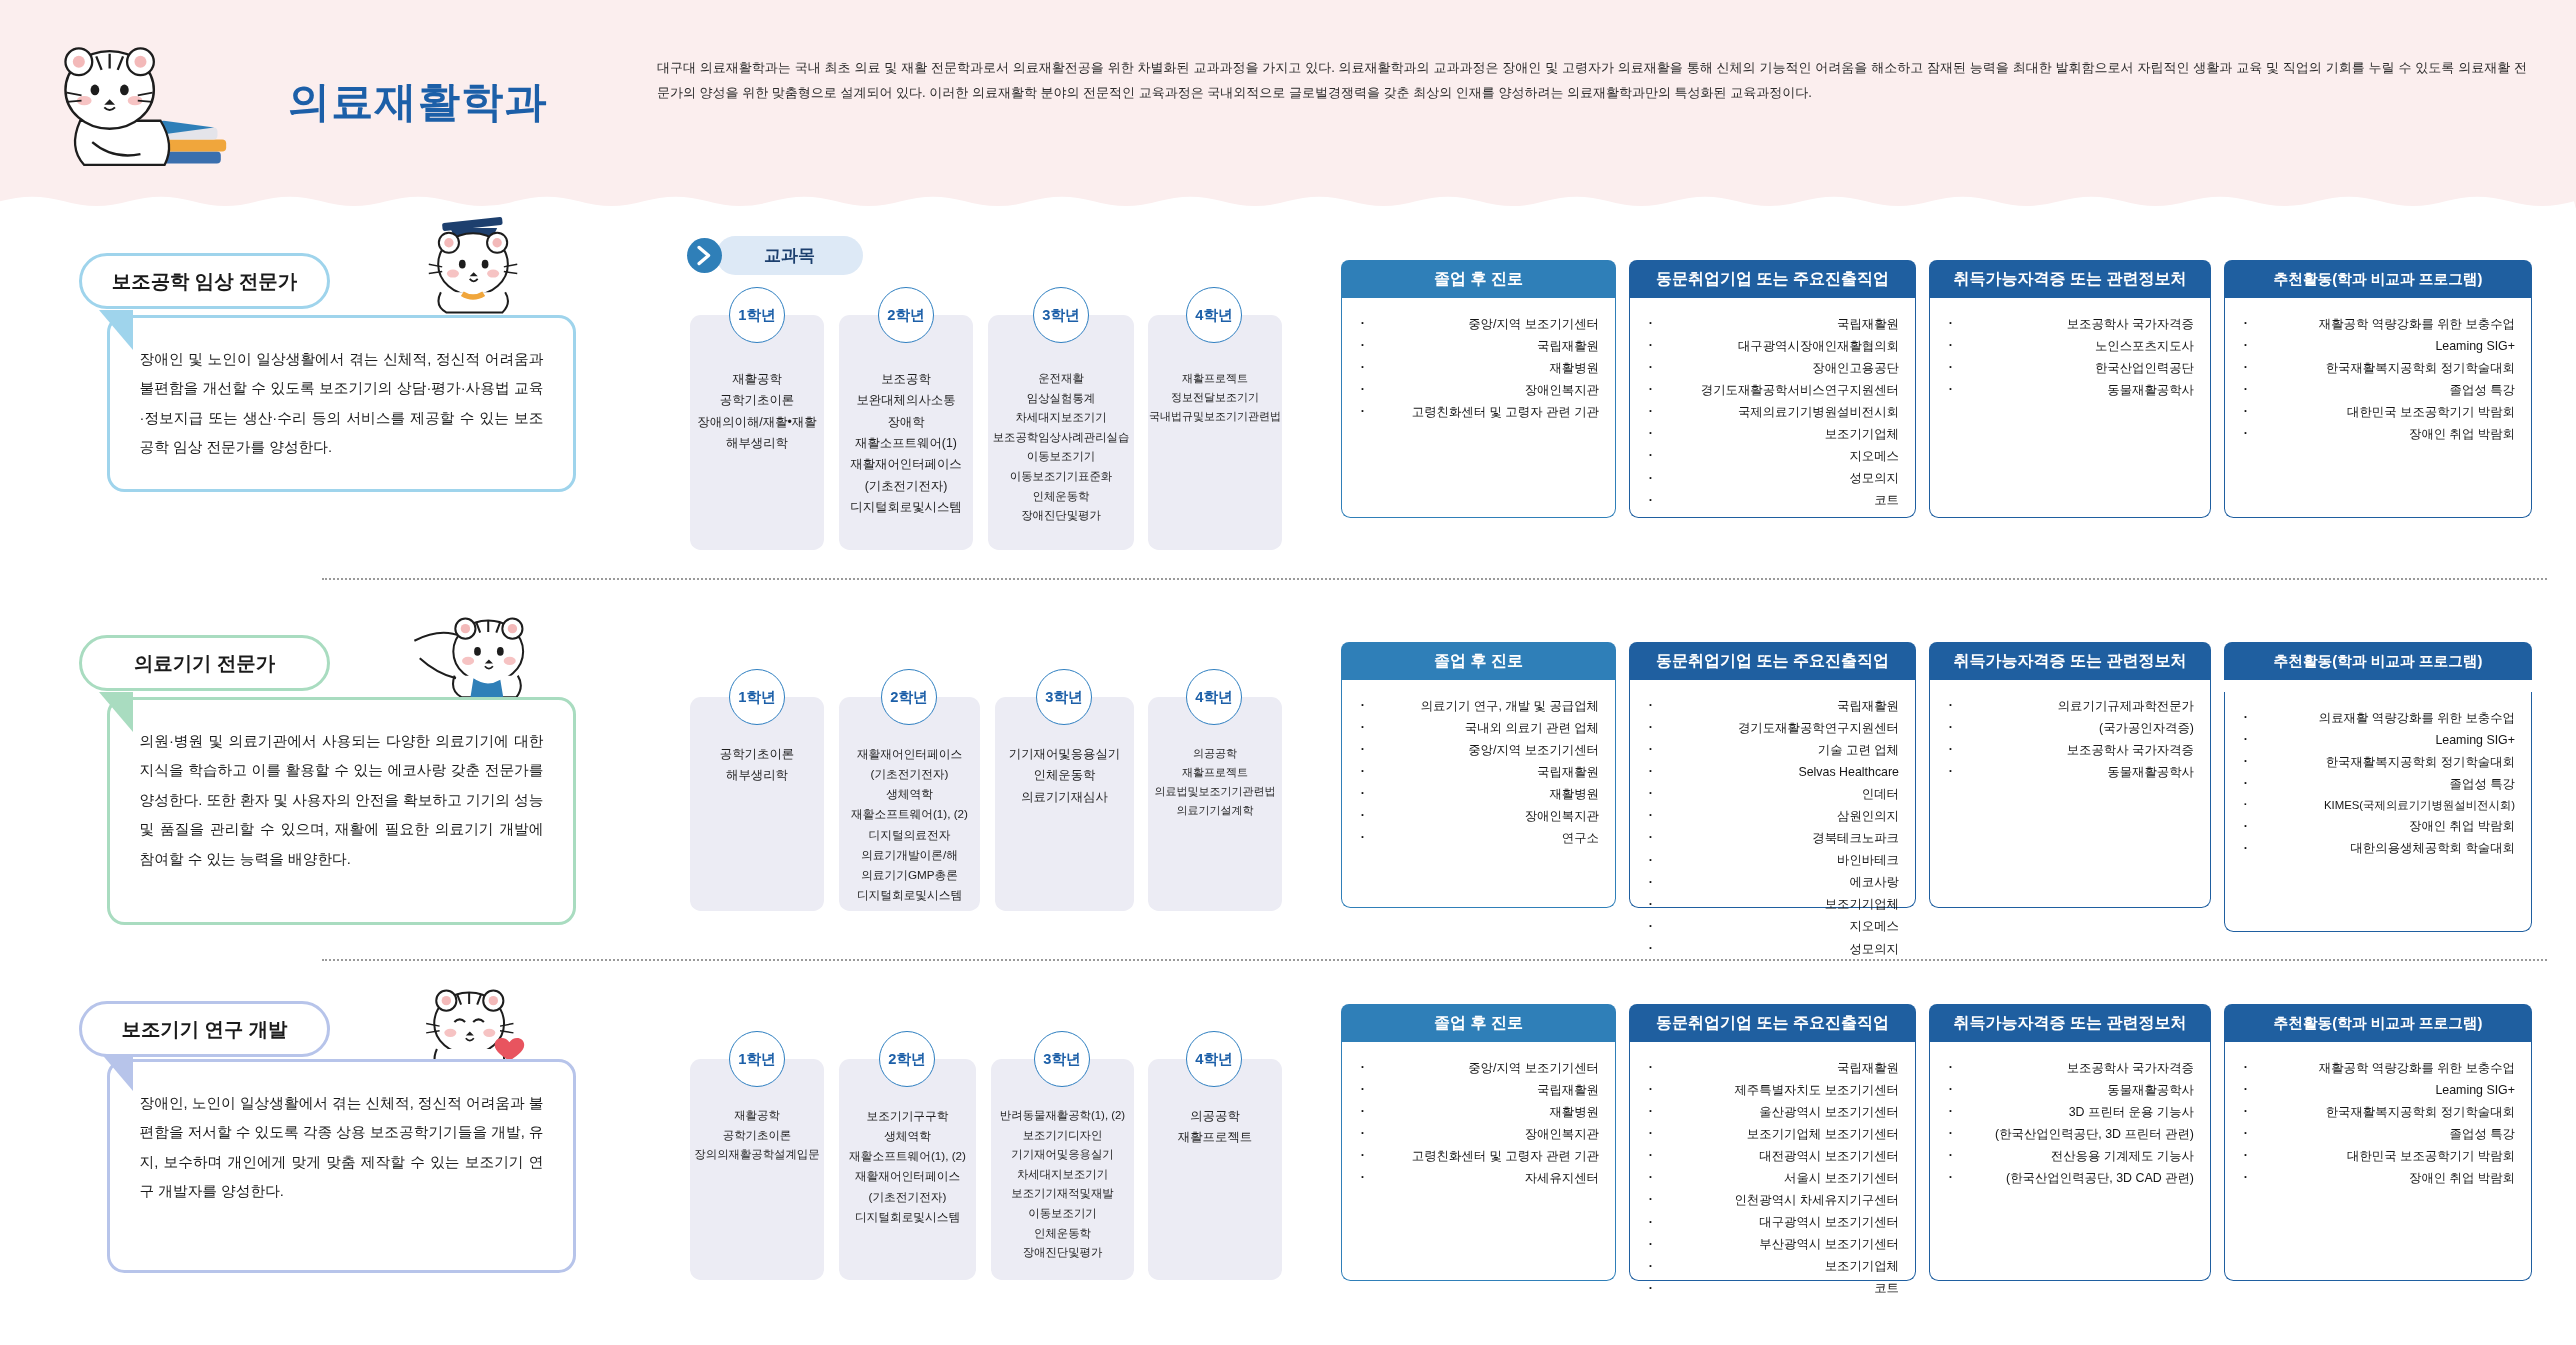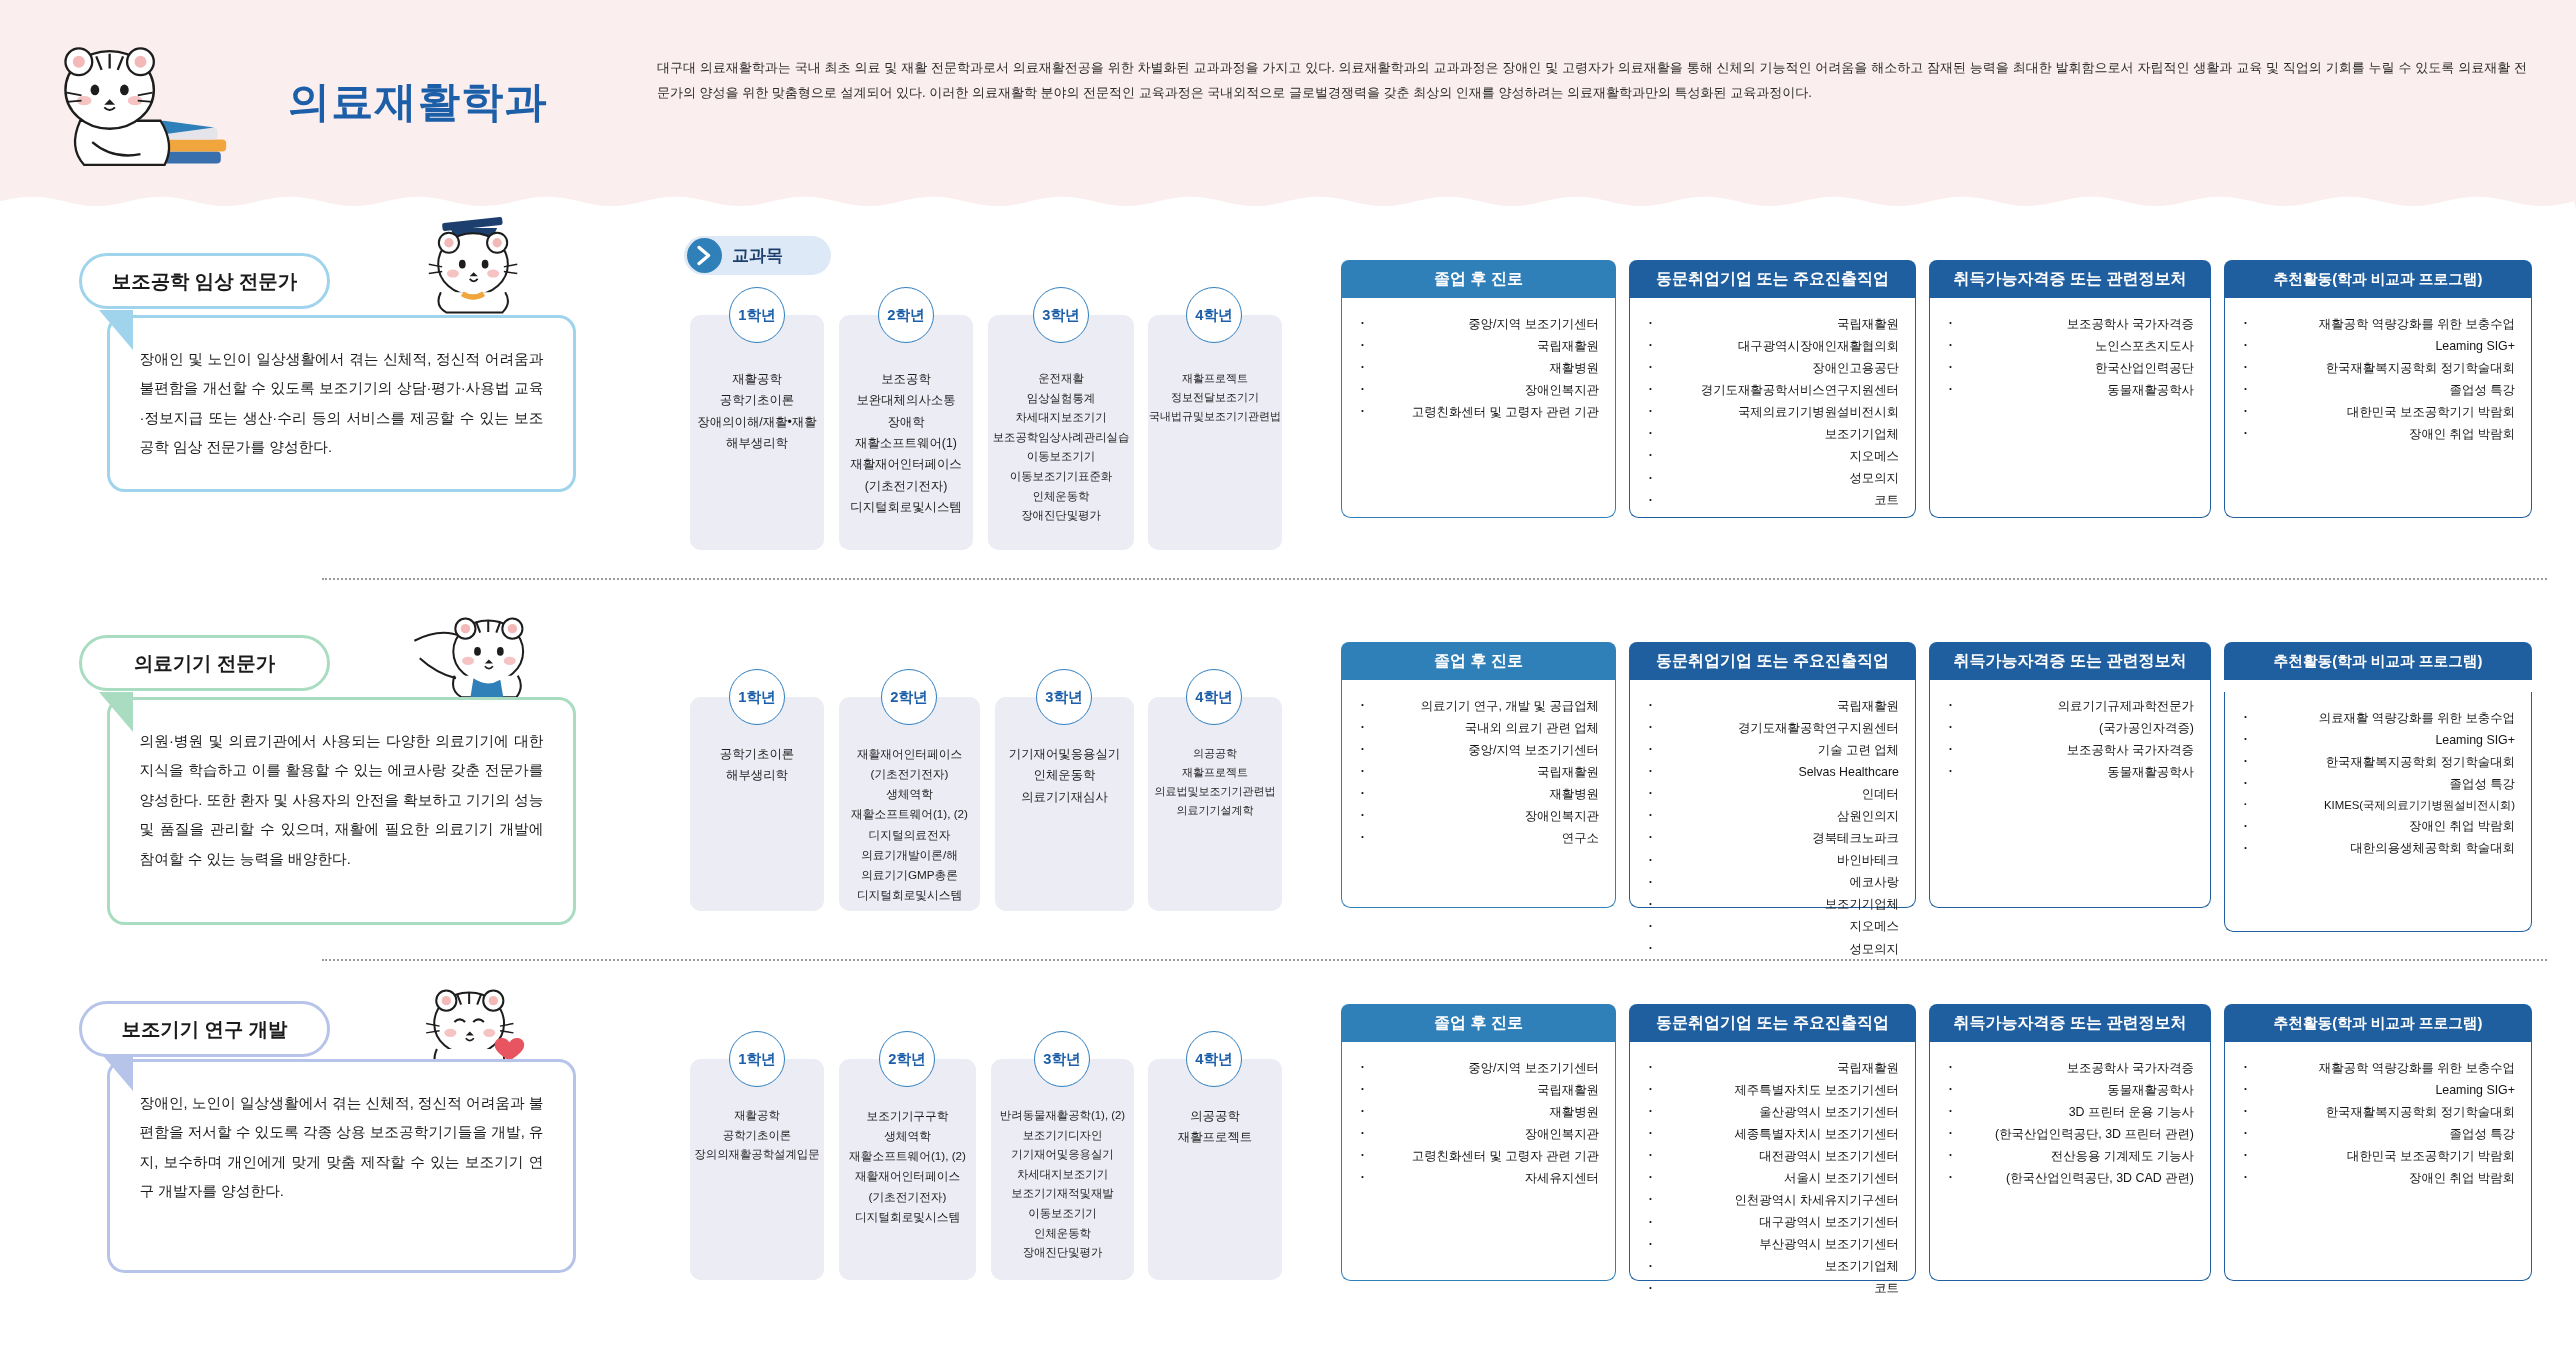--- a/index.html
+++ b/index.html
@@ -47,21 +47,21 @@
     border-radius:17.4px;
     background:#ffffff;
     padding:27px 29.5px 20px 29.5px;
     font-size:14.7px; line-height:2.0; color:#1a1a1a;
     text-align:justify;
   }
   .tail { position:absolute; width:0;height:0; z-index:4; }
 
   
   .curric-label {
-    position:absolute; left:684px; top:236px;
+    position:absolute; left:716px; top:236px;
     width:147px; height:39px; border-radius:19.4px;
     background:#dde9f6;
     display:flex; align-items:center; justify-content:center;
     font-size:17px; font-weight:bold; color:#1c3f6e;
   }
   .curric-arrow { position:absolute; left:685px; top:236px; width:39px;height:39px; }
 
   
   .year-card {
     position:absolute;
@@ -494,21 +494,21 @@
   </div>
 </div>
 
 <div class="panel" style="left:1629px;top:1004px;width:287px;">
   <div class="panel-head dark">동문취업기업 또는 주요진출직업</div>
   <div class="panel-body dark" style="height:239px;">
     <ul>
       <li>국립재활원</li>
       <li>제주특별자치도 보조기기센터</li>
       <li>울산광역시 보조기기센터</li>
-      <li>세종특별자치시 보조기기센터</li>
+      <li>보조기기업체 보조기기센터</li>
       <li>대전광역시 보조기기센터</li>
       <li>서울시 보조기기센터</li>
       <li>인천광역시 차세유지기구센터</li>
       <li>대구광역시 보조기기센터</li>
       <li>부산광역시 보조기기센터</li>
       <li>보조기기업체</li>
       <li>코트</li>
     </ul>
   </div>
 </div>

